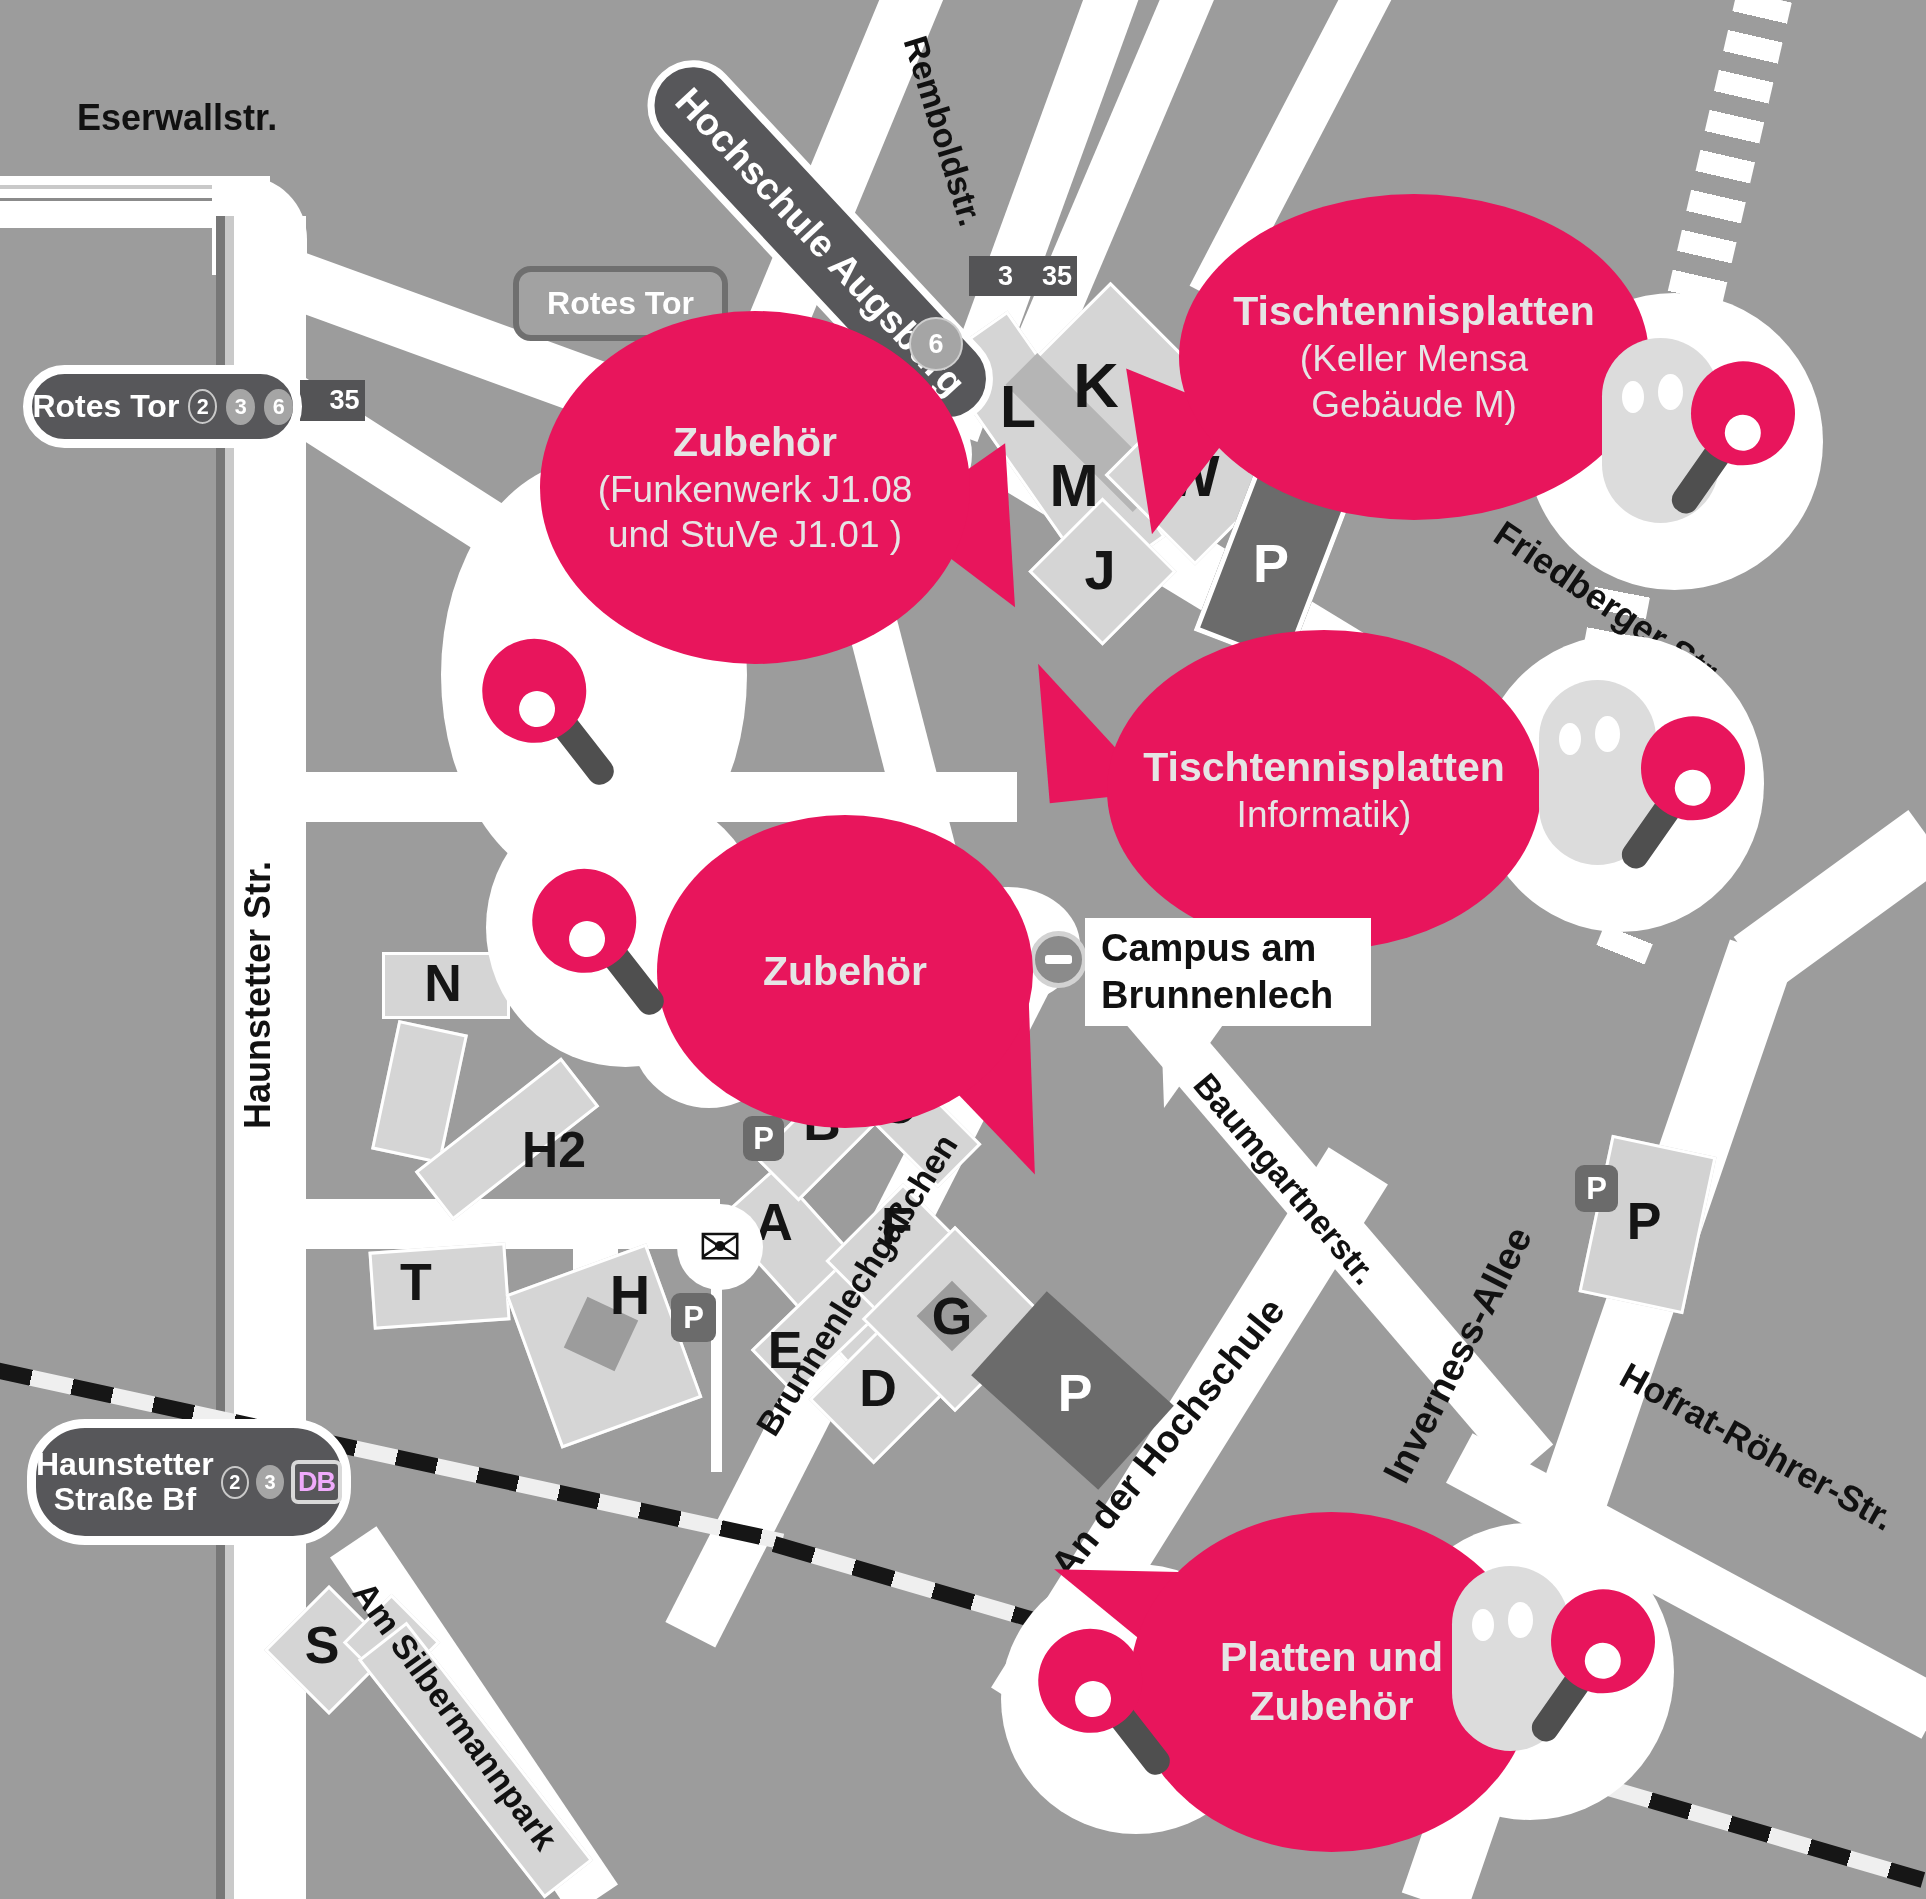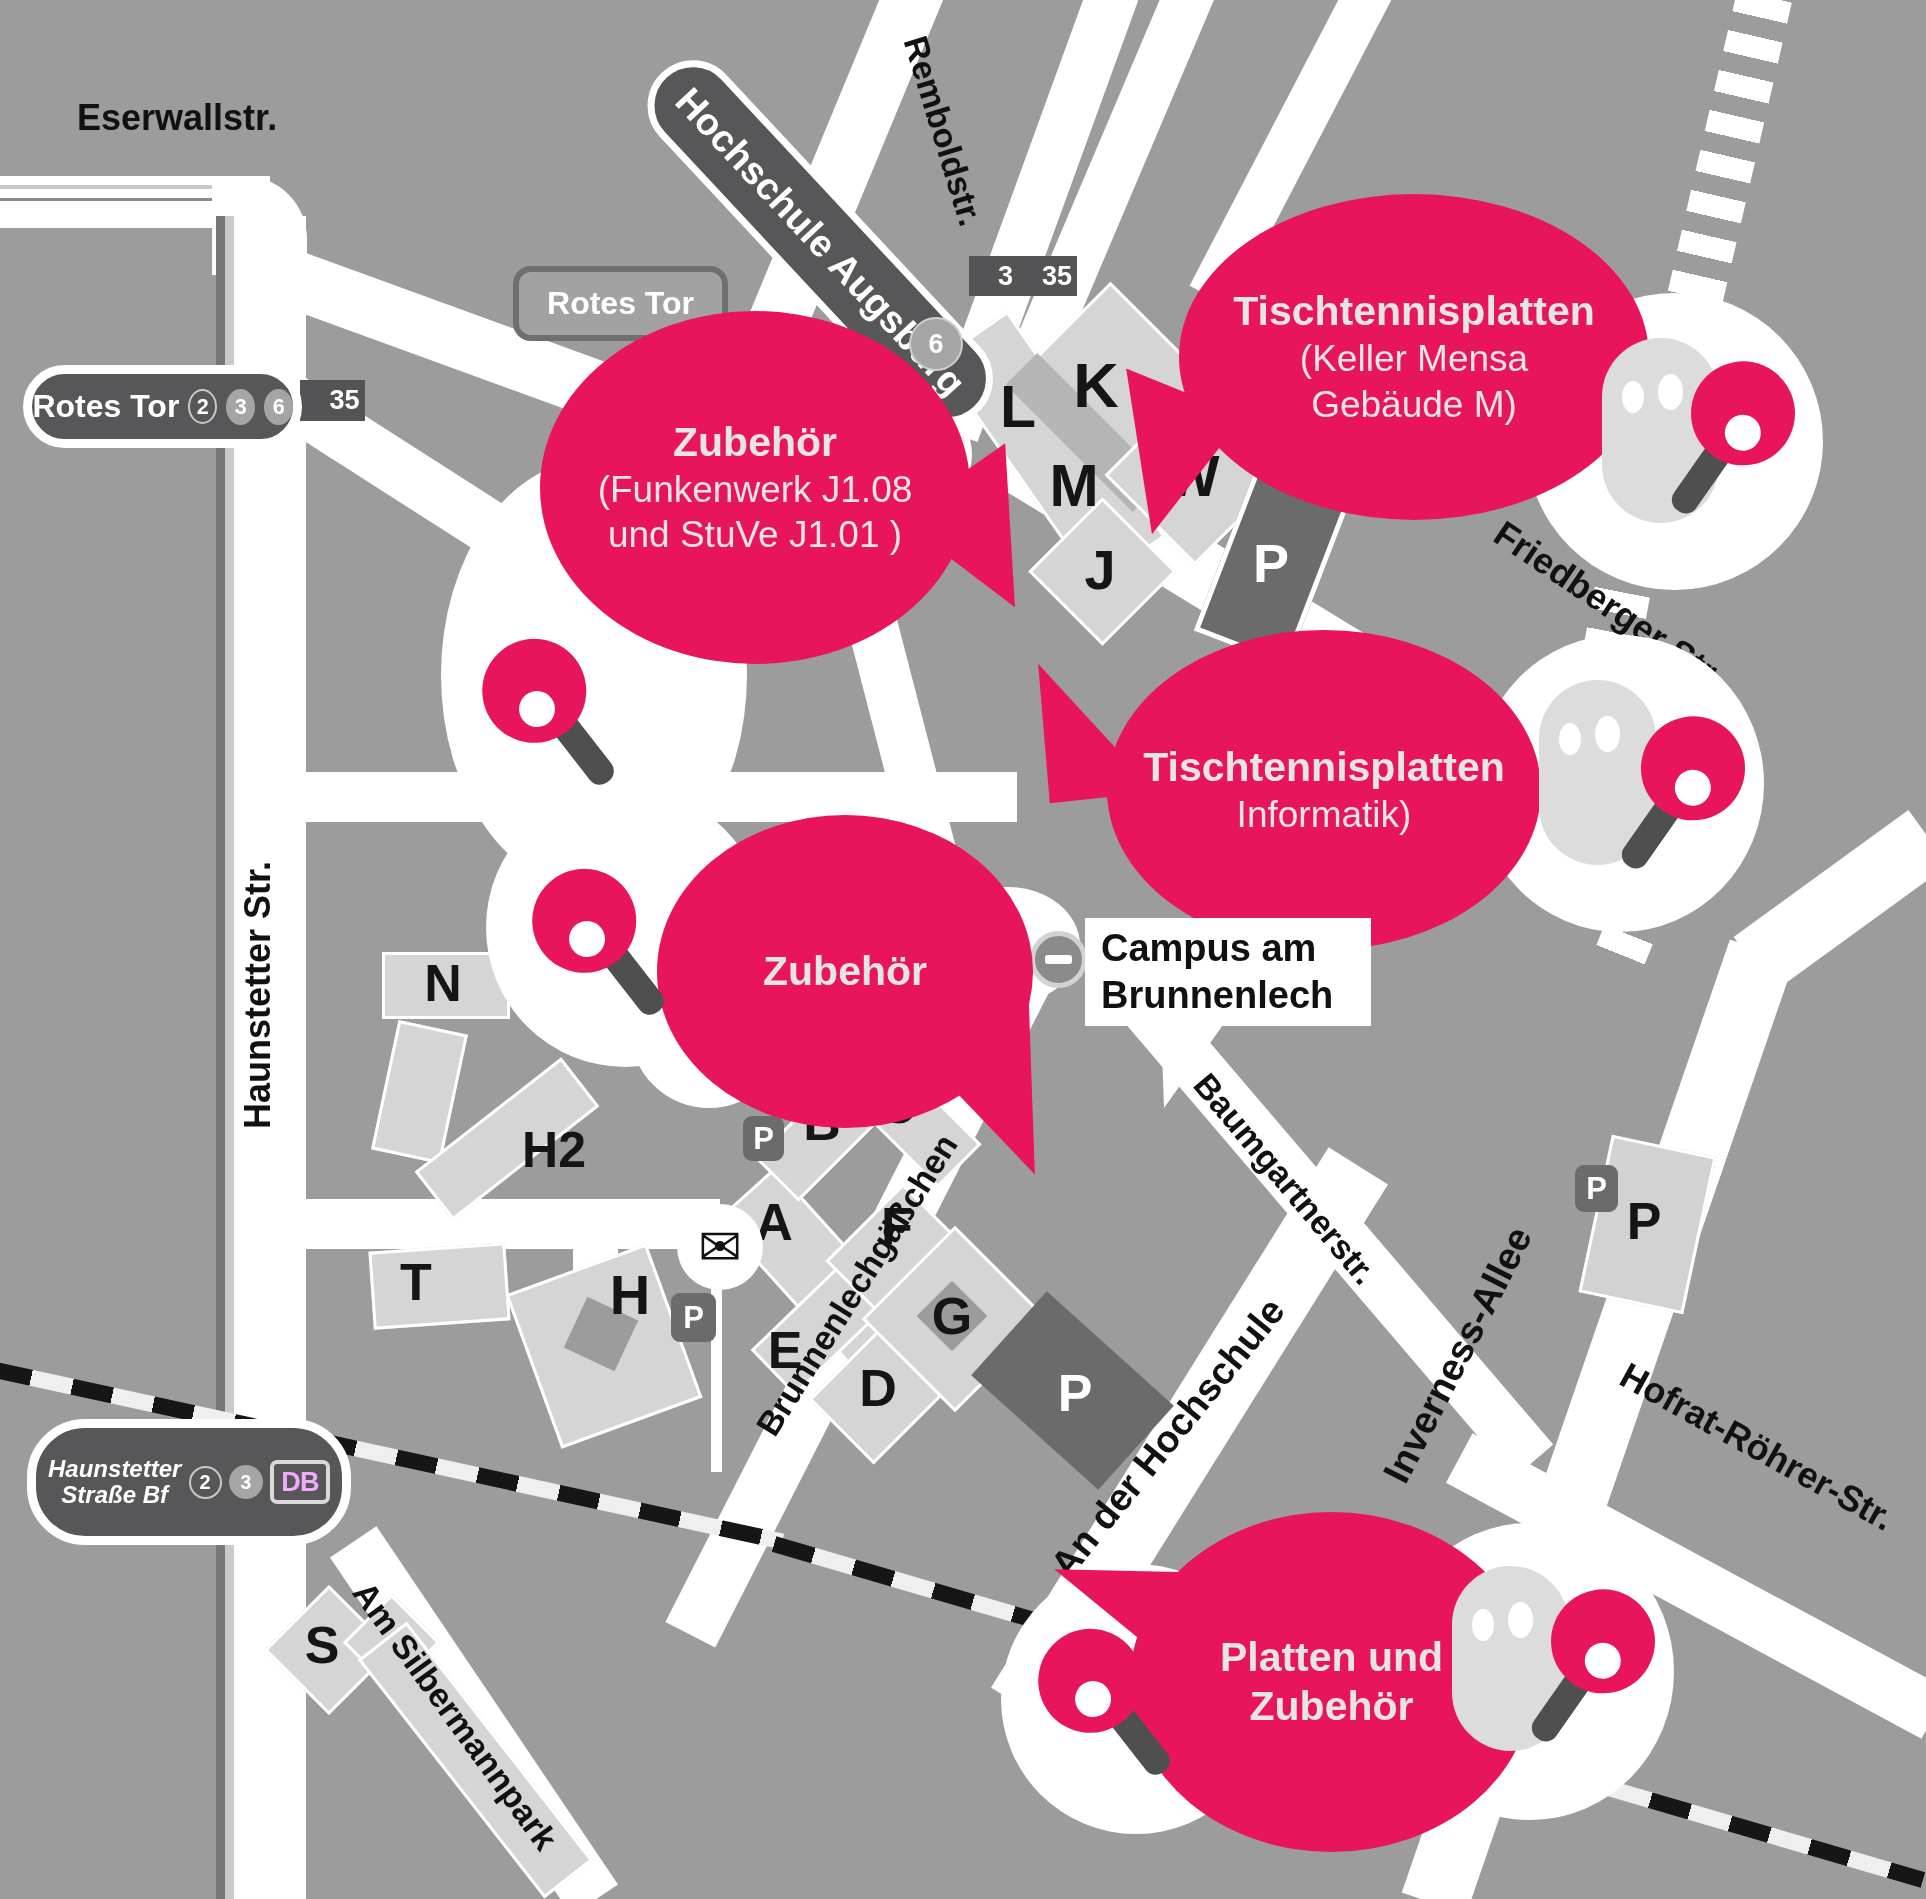--- a/index.html
+++ b/index.html
@@ -176,21 +176,21 @@
     <span class="line-badge fill" style="width:36px;height:36px;font-size:21.6px;">3</span>
     <span class="line-badge fill" style="width:36px;height:36px;font-size:21.6px;">6</span>
   </div>
 
   <div style="position:absolute;left:513px;top:266px;width:203px;height:63px;background:#a2a2a2;border:6.3px solid #6f6f6f;
               border-radius:18px;display:flex;align-items:center;justify-content:center;z-index:20;">
     <span style="color:#fff;font-weight:bold;font-size:32px;">Rotes Tor</span>
   </div>
 
   <div class="pill" style="left:27px;top:1419px;width:306px;height:108px;border-radius:58px;gap:7.2px;">
-    <span class="pill-name" style="font-size:24px;line-height:1.1;text-align:center;font-style:italic;">
+    <span class="pill-name" style="font-size:32px;line-height:1.1;text-align:center;">
       <span style="display:block;">Haunstetter</span>
       <span style="display:block;">Straße Bf</span>
     </span>
     <span class="line-badge ring" style="width:29px;height:29px;font-size:20px;">2</span>
     <span class="line-badge fill" style="width:34px;height:34px;font-size:20px;">3</span>
     <span style="width:52px;height:36px;border:4.5px solid #d9d9d9;border-radius:7.2px;color:#f0abfc;font-weight:bold;
                  font-size:27px;display:flex;align-items:center;justify-content:center;letter-spacing:-0.9px;">DB</span>
   </div>
 
   <div class="blob" style="left:441px;top:459px;width:306px;height:432px;"></div>

